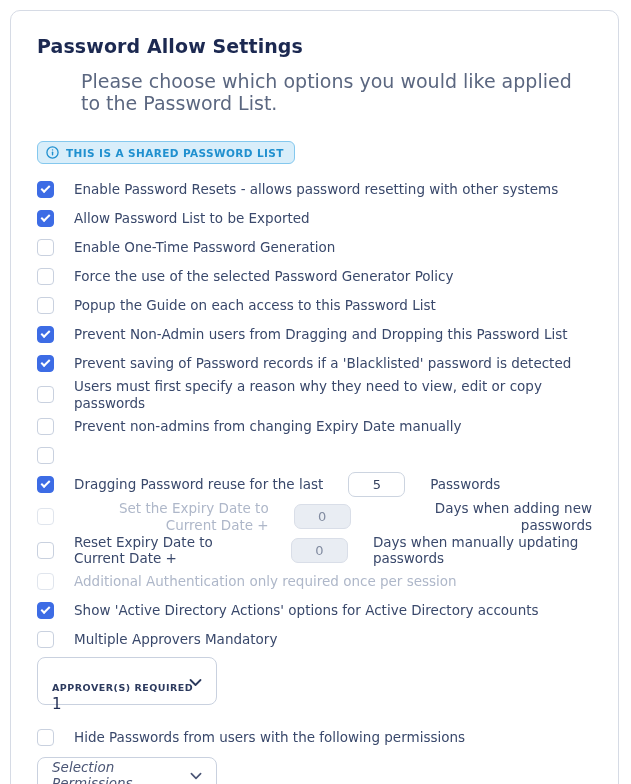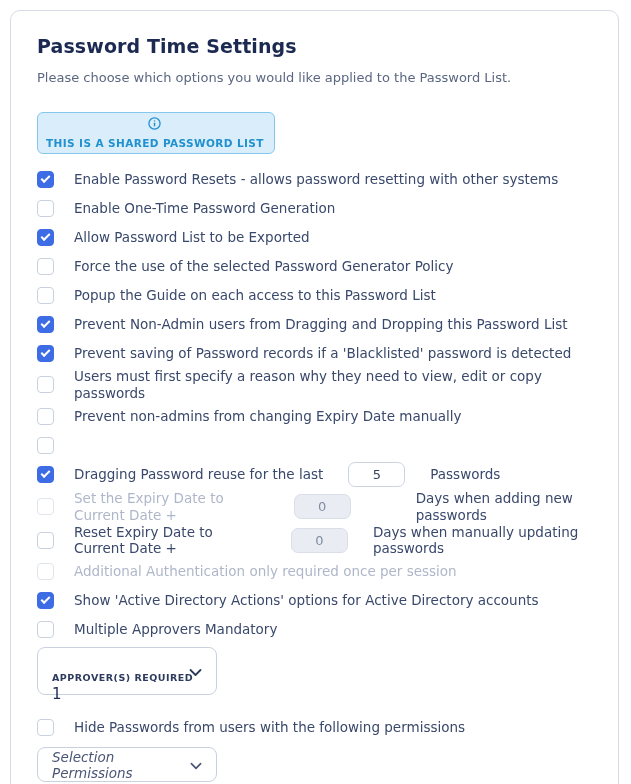--- a/index.html
+++ b/index.html
@@ -3,34 +3,33 @@
 <meta charset="utf-8">
 <style>
   * { margin:0; padding:0; box-sizing:border-box; }
   html,body { width:631px; background:#ffffff; font-family:"DejaVu Sans","Liberation Sans",sans-serif; }
   .card {
     width:609px; min-height:761px; margin:10px 12px 12px 10px;
     background:#ffffff; border:1px solid #d6dbe5; border-radius:10px;
     padding:24px 26px 22px 26px;
   }
   .title { font-size:19px; font-weight:700; color:#1c2951; letter-spacing:.1px; }
-  .subtitle { margin-top:13px; font-size:13px; color:#5b6780; }
+  .subtitle { margin-top:13px; font-size:19px; color:#5b6780;margin-left:44px; }
   .badge {
     display:inline-flex; align-items:center; gap:7px; margin-top:27px;
     background:#d9eefa; border:1px solid #84c8ee; border-radius:6px;
     padding:4px 10px 4px 8px; color:#2090cf; font-size:10.5px; font-weight:700;
     letter-spacing:.4px;
-    flex-direction:column;
   }
   .badge svg { display:block; }
   .opts { margin-top:11px; }
   .opt { display:flex; align-items:center; gap:20px; min-height:29px; font-size:13.5px; color:#39486b; cursor:pointer; }
   .opt.tall { min-height:30px; }
   .opt.disabled { cursor:default; }
-  .opt.disabled .lbl { color:#aeb7c9; }
+  .opt.disabled .lbl { color:#aeb7c9;text-align:right; }
   .cb {
     flex:0 0 auto; width:17px; height:17px; border:1px solid #c9d1df; border-radius:4px;
     background:#fff; display:flex; align-items:center; justify-content:center;
   }
   .cb.checked { background:#3d6ce5; border-color:#3d6ce5; }
   .opt.disabled .cb { border-color:#e0e5ed; }
   .check { display:none; width:9px; height:5px; border-left:2px solid #fff; border-bottom:2px solid #fff;
     transform:rotate(-45deg) translate(1px,-1px); }
   .cb.checked .check { display:block; }
   .lbl { line-height:1.25; }
@@ -50,21 +49,21 @@
   .perm-box { margin-top:5px; height:35px; display:flex; align-items:center; padding:0 14px; }
   .perm-value { font-size:13.5px; font-style:italic; color:#4a5575; }
   .chev { position:absolute; right:14px; top:50%; transform:translateY(-50%); }
   .perm-box .chev { position:static; transform:none; margin-left:9px; }
   .gap-after-approver { height:18px; }
 </style>
 </head>
 <body>
 
 <div class="card">
-  <div class="title">Password Time Settings</div>
+  <div class="title">Password Allow Settings</div>
   <div class="subtitle">Please choose which options you would like applied to the Password List.</div>
 
   <div class="badge">
     <span>
       <svg width="13" height="13" viewBox="0 0 14 14">
           <circle cx="7" cy="7" r="6" fill="none" stroke="#2090cf" stroke-width="1.4"></circle>
           <rect x="6.3" y="6" width="1.5" height="4.2" rx="0.7" fill="#2090cf"></rect>
           <rect x="6.3" y="3.4" width="1.5" height="1.5" rx="0.7" fill="#2090cf"></rect>
         </svg>
     </span>
@@ -74,29 +73,29 @@
   <div class="opts">
 
     <label class="opt">
       <span class="cb checked">
           <span class="check"></span>
         </span>
       <span class="lbl">Enable Password Resets - allows password resetting with other systems</span>
     </label>
 
     <label class="opt">
+      <span class="cb checked">
+          <span class="check"></span>
+        </span>
+      <span class="lbl">Allow Password List to be Exported</span>
+    </label>
+
+    <label class="opt">
       <span class="cb"></span>
       <span class="lbl">Enable One-Time Password Generation</span>
-    </label>
-
-    <label class="opt">
-      <span class="cb checked">
-          <span class="check"></span>
-        </span>
-      <span class="lbl">Allow Password List to be Exported</span>
     </label>
 
 
     <label class="opt">
       <span class="cb"></span>
       <span class="lbl">Force the use of the selected Password Generator Policy</span>
     </label>
 
     <label class="opt">
       <span class="cb"></span>

